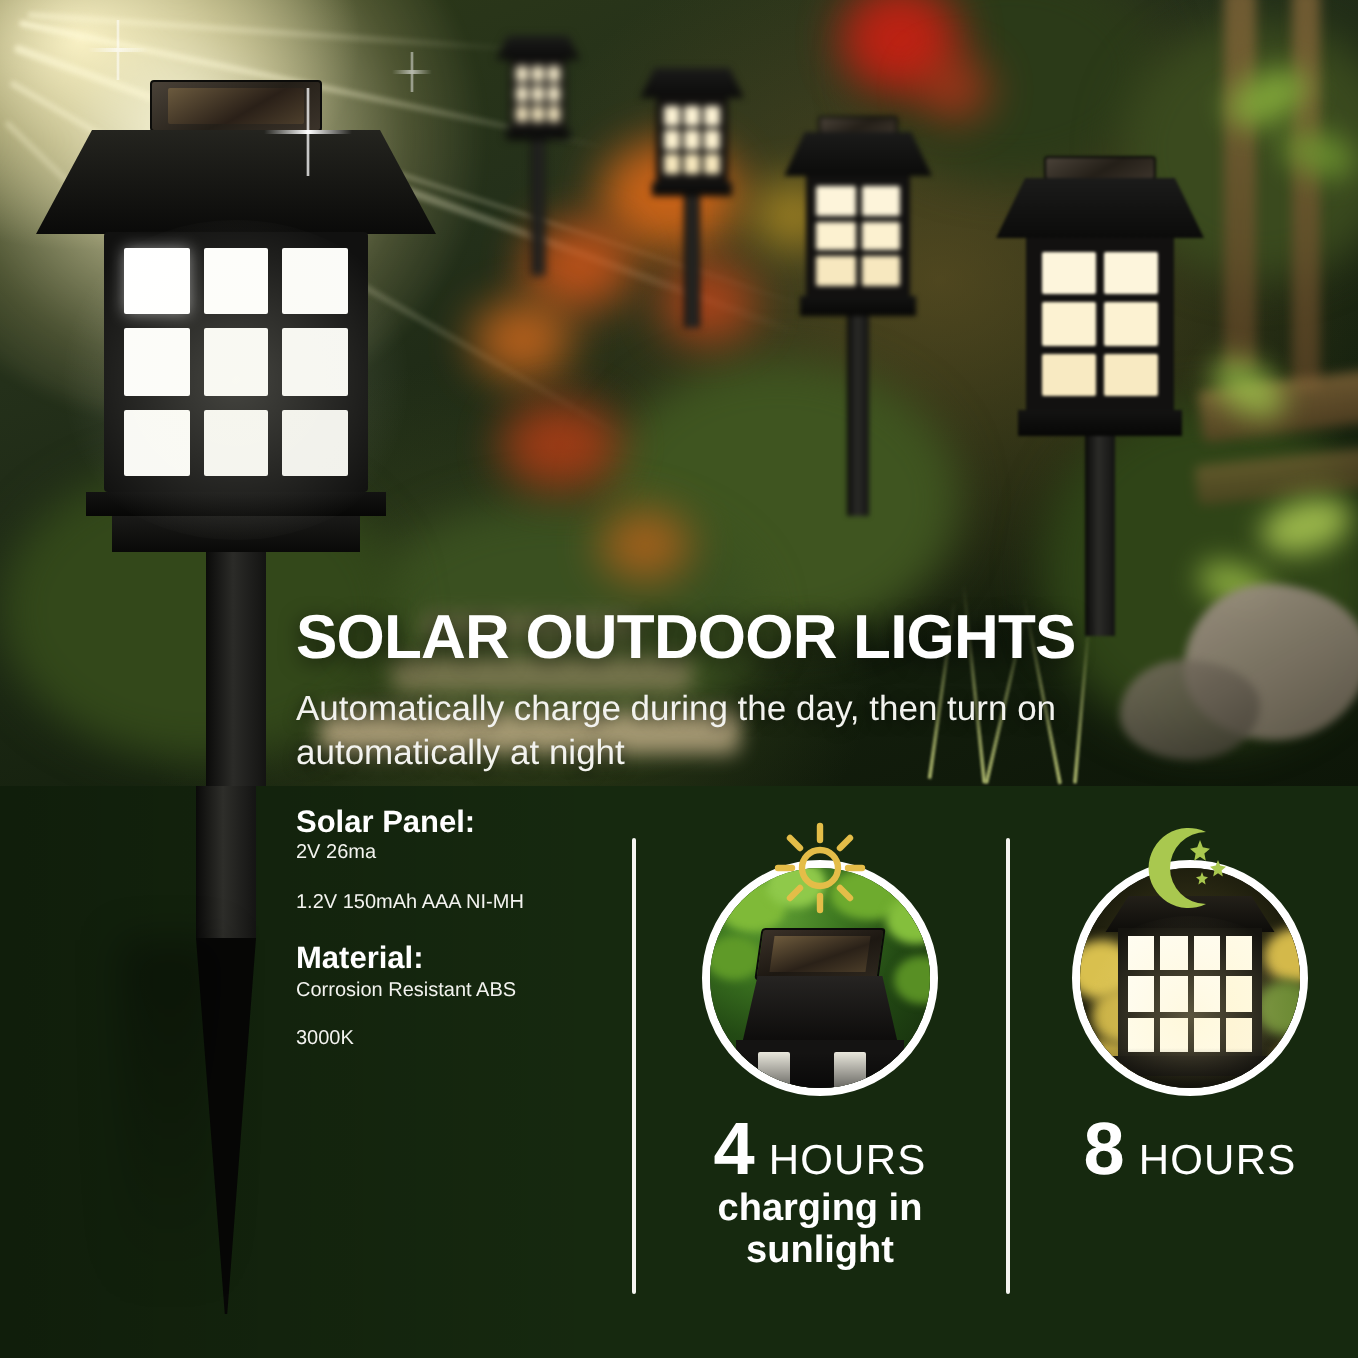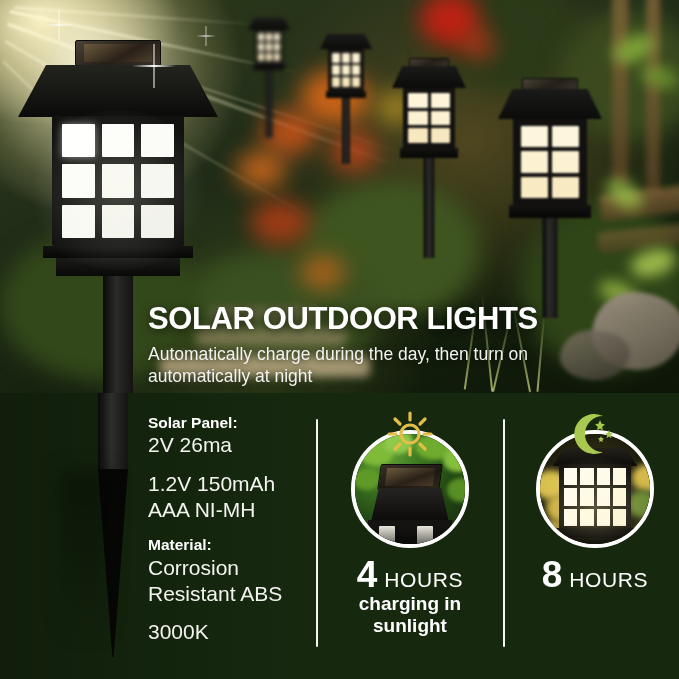--- a/index.html
+++ b/index.html
@@ -64,24 +64,24 @@
   
   .panel{
     position:absolute;left:0;top:393px;width:679px;height:286px;
     background:#16290f;
   }
   .panel-shade{position:absolute;left:0;top:0;width:300px;height:286px;background:linear-gradient(90deg,rgba(0,0,0,.28),rgba(0,0,0,0));}
 
   .divider{position:absolute;width:2px;background:#f4f4f0;border-radius:1px;}
 
   
-  .specs{position:absolute;left:148px;top:413px;width:165px;color:#fff;}
+  .specs{position:absolute;left:148px;top:402px;width:165px;color:#fff;}
   .spec{margin-bottom:12px;}
   .spec-label{font-size:15.5px;font-weight:700;color:#ffffff;line-height:1.25;}
-  .spec-value{font-size:21px;font-weight:400;color:#f3f3ef;line-height:1.25;}
+  .spec-value{font-size:10px;font-weight:400;color:#f3f3ef;line-height:1.25;}
 
   
   .badge{position:absolute;text-align:center;width:160px;}
   .badge-circle{
     position:relative;width:118px;height:118px;margin:0 auto;border-radius:50%;
     border:4px solid #ffffff;overflow:hidden;background:#0d1a08;
   }
   .badge-topicon{position:absolute;left:50%;transform:translateX(-50%);top:-22px;width:52px;height:52px;z-index:3;}
   .hours-line{margin-top:9px;display:flex;align-items:baseline;justify-content:center;gap:7px;color:#fff;}
   .hours-num{font-size:37px;font-weight:700;line-height:.95;}

